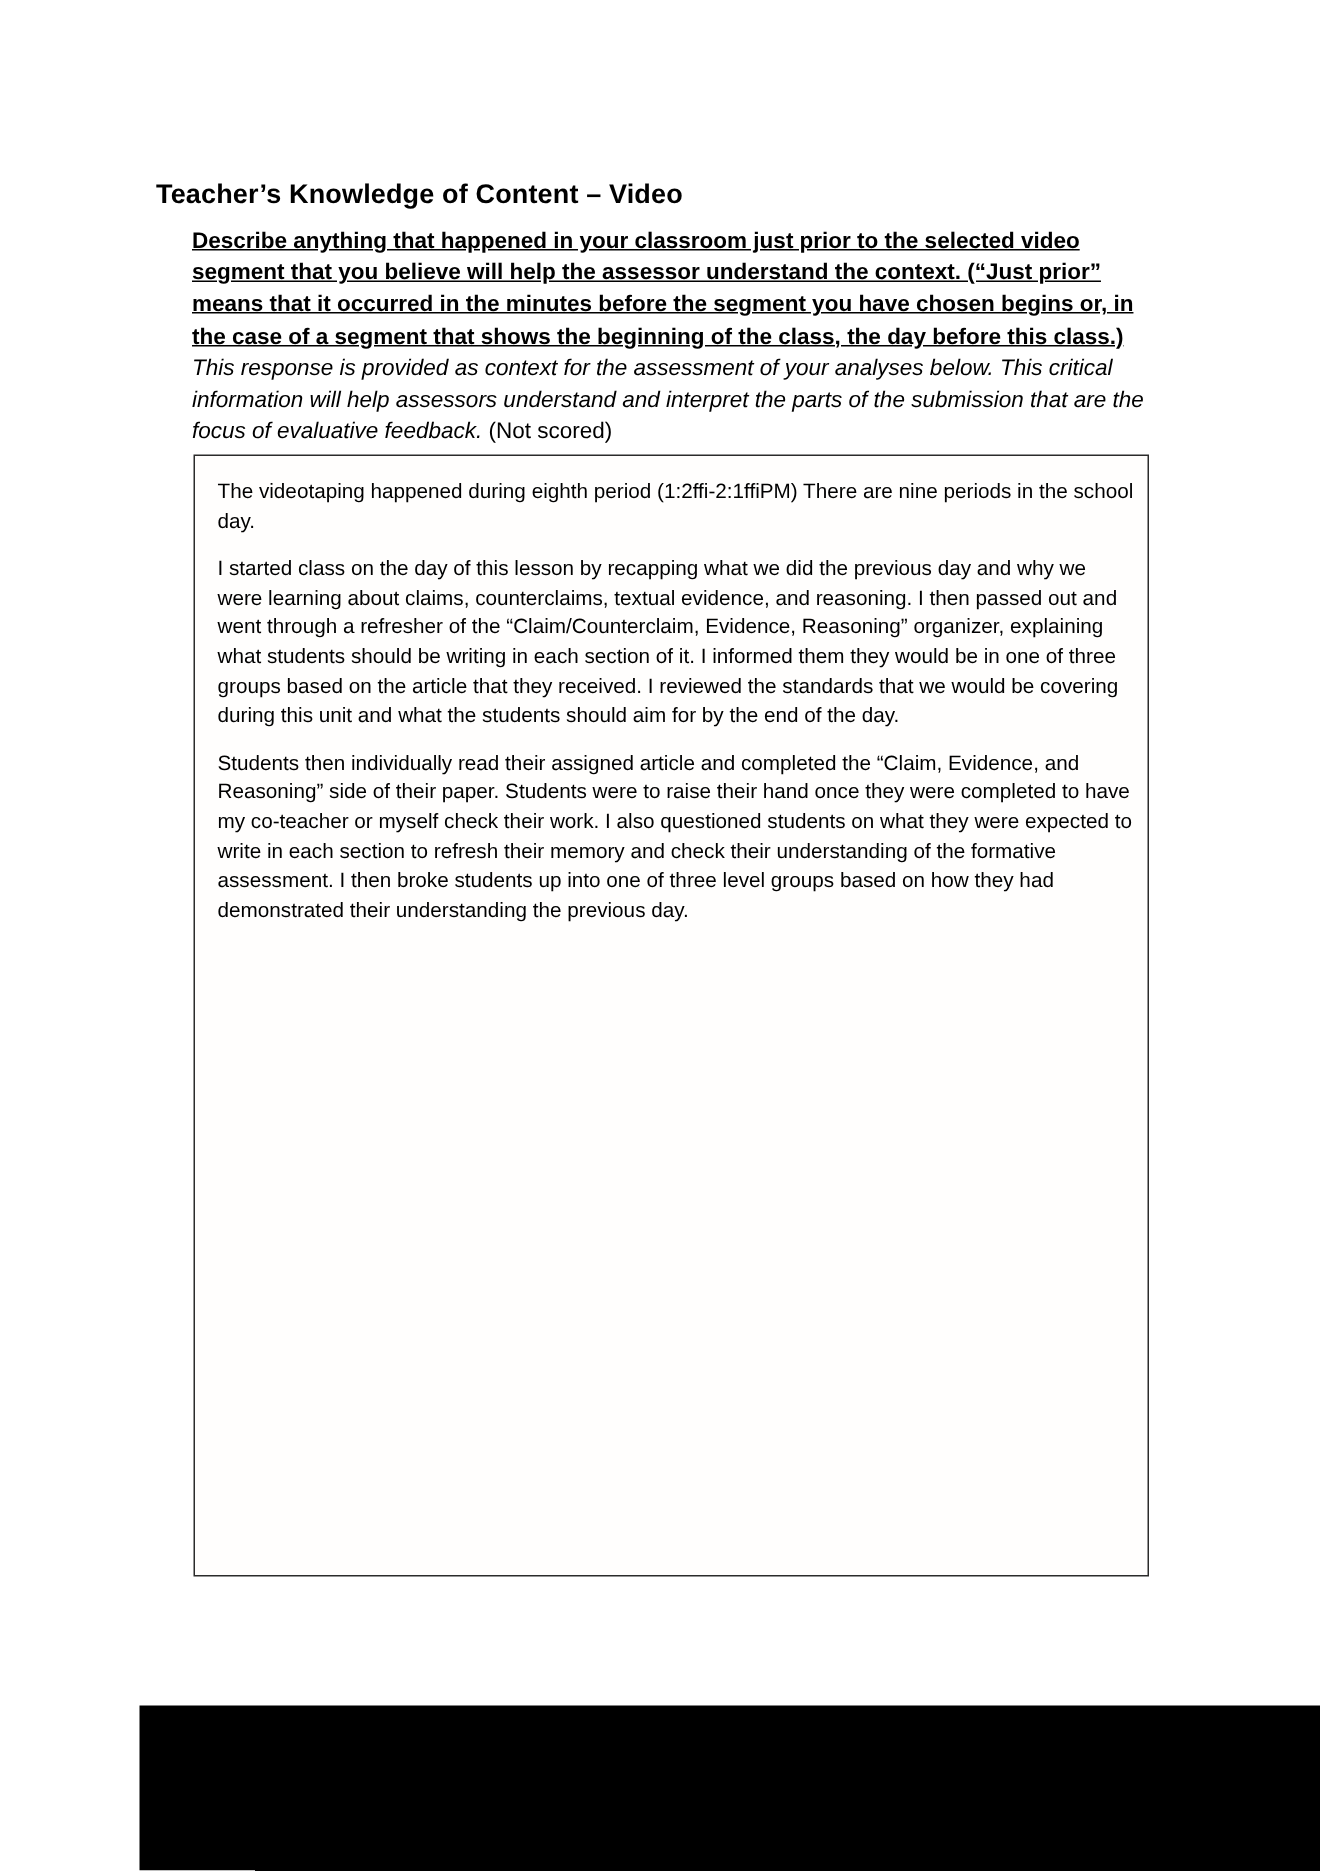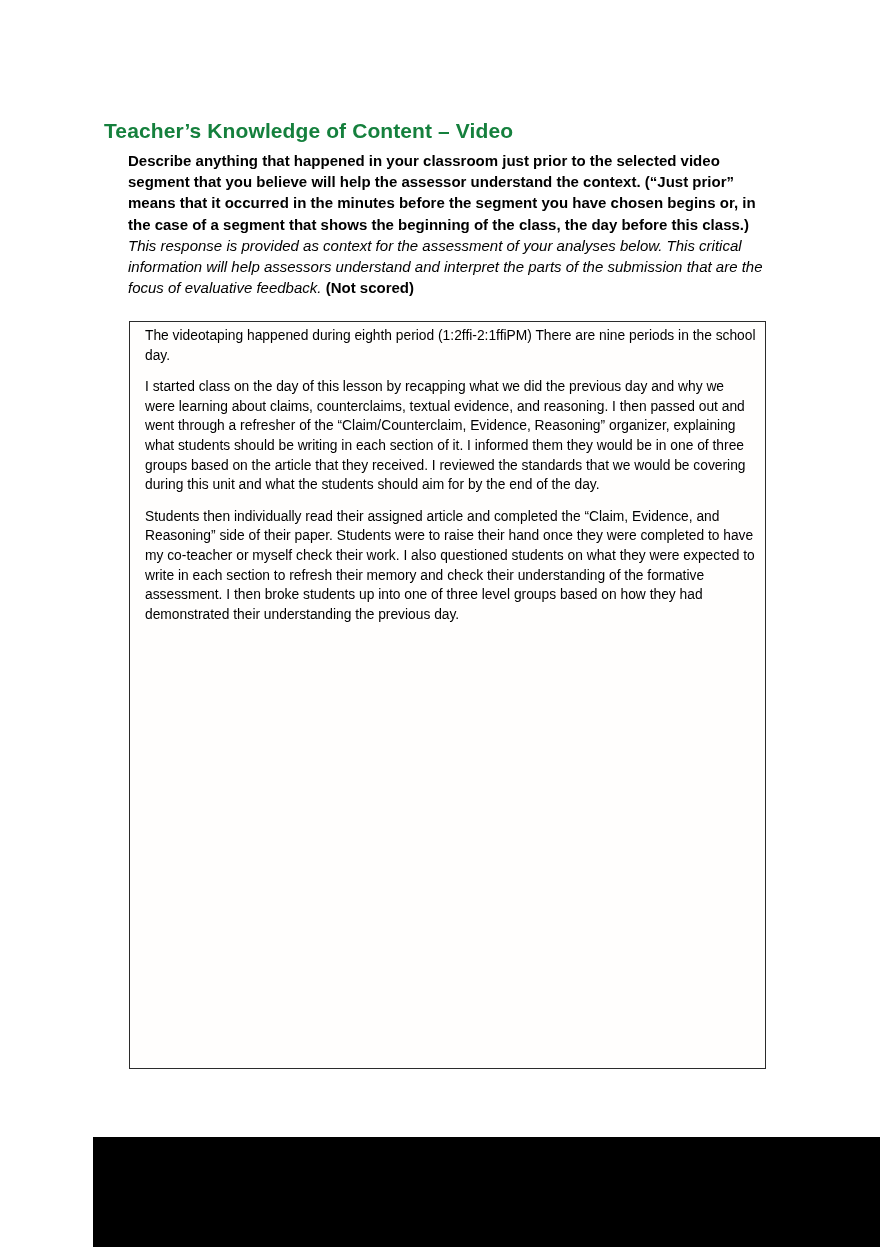--- a/index.html
+++ b/index.html
@@ -12,54 +12,55 @@
     position: relative;
     background: #ffffff;
     font-family: "Liberation Sans", sans-serif;
     color: #000000;
     overflow: hidden;
   }
   .page-title {
     position: absolute;
     left: 104px;
     top: 93px;
-    font-size: 21px;
+    font-size: 18px;
     font-weight: bold;
-    color: #15803d;
+    color: #000000;
     letter-spacing: 0.1px;
     margin-top: 26px;
   }
   .prompt {
     position: absolute;
     left: 128px;
     top: 135px;
     width: 638px;
     font-size: 15px;
     line-height: 21.2px;
     text-align: left;
   }
   .prompt .prompt-bold {
     font-weight: bold;
+    text-decoration: underline;
   }
   .prompt .prompt-italic {
     font-style: italic;
   }
   .prompt .prompt-suffix {
-    font-weight: bold;
+    font-weight: normal;
     font-style: normal;
   }
   .response-box {
     position: absolute;
     left: 129px;
-    top: 321px;
+    top: 303px;
     width: 637px;
     height: 748px;
     border: 1px solid #2b2b2b;
     box-sizing: border-box;
-    padding: 4px 8px 4px 15px;
+    padding: 14px 8px 4px 15px;
     background: #fffefd;
   }
   .response-box p {
     margin: 0 0 12px 0;
     font-size: 13.8px;
     line-height: 19.6px;
   }
   .bottom-bar {
     position: absolute;
     left: 93px;

